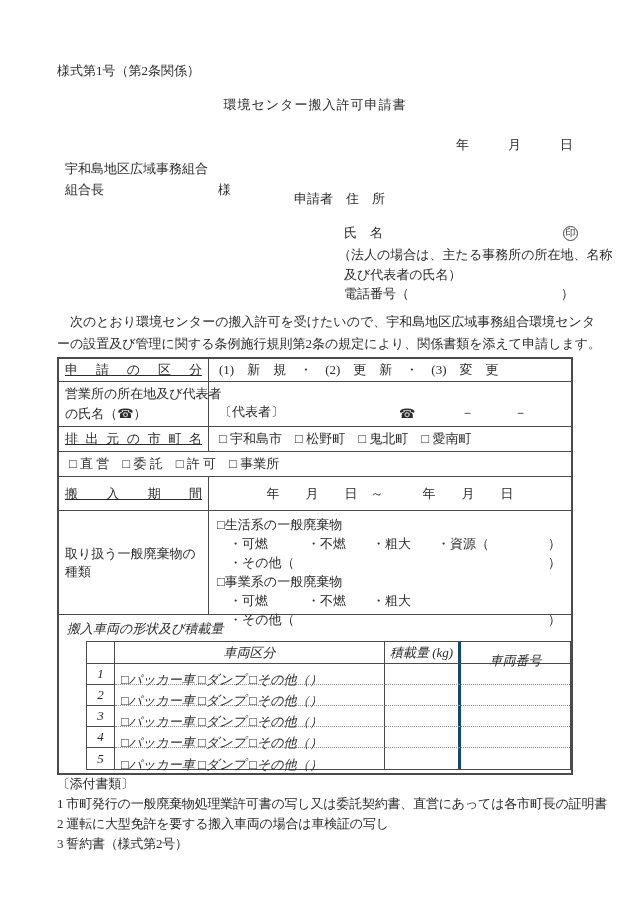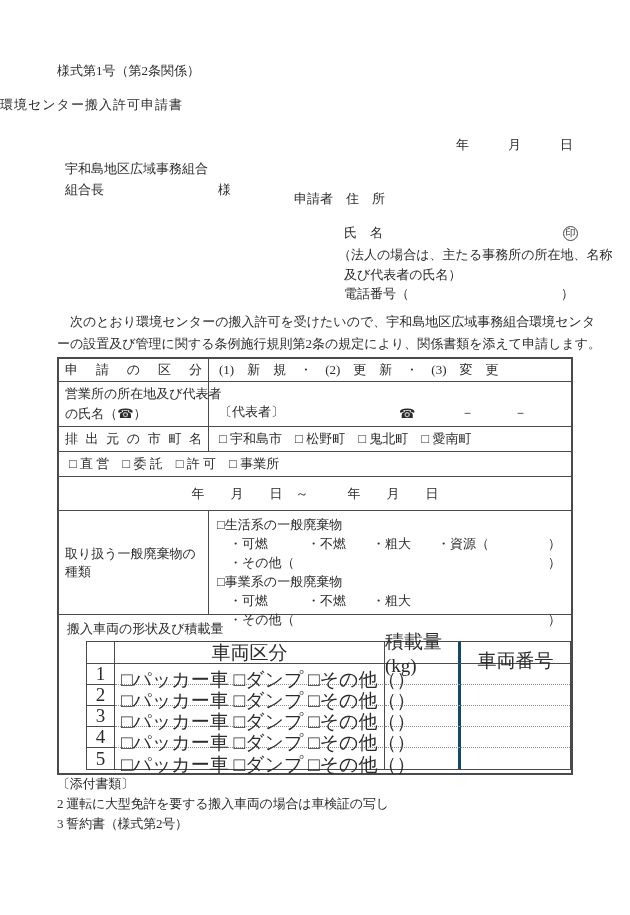--- a/index.html
+++ b/index.html
@@ -11,21 +11,21 @@
     background:#ffffff;
     font-family:"Liberation Serif","DejaVu Serif","DejaVu Sans",serif;
     font-size:13px;
     color:#2b2b2b;
     overflow:hidden;
   }
   .abs { position:absolute; }
   .nowrap { white-space:nowrap; }
 
   .form-number { left:57px; top:62px; }
-  .title { left:0; right:0; top:96px; letter-spacing:1px; }
+  .title { left:0; right:0; top:96px; text-align:center; letter-spacing:1px; }
   .date-line { right:57px; top:136px; }
   .org { left:65px; top:160px; }
   .role-line { left:65px; top:181px; width:300px; }
   .honorific { position:absolute; left:153px; top:0; }
   .applicant-heading { left:294px; top:190px; }
   .name-line { left:344px; top:224px; width:234px; display:flex; justify-content:space-between; align-items:center; }
   .seal {
     display:inline-flex; align-items:center; justify-content:center;
     width:15px; height:15px; border:1px solid #444; border-radius:50%;
     font-size:10px; line-height:1;
@@ -41,53 +41,53 @@
     border:2px solid #4a4a4a;
   }
   .trow { display:flex; border-bottom:1px solid #4a4a4a; }
   .trow.last { border-bottom:none; }
   .tlabel {
     width:150px; flex:0 0 150px;
     border-right:1px solid #4a4a4a;
     padding:0 6px;
     display:flex; flex-direction:column; justify-content:center;
   }
-  .dist div, .dist { text-align:justify; text-align-last:justify; }
+  .dist div, .dist { text-align:justify; text-align-last:justify;text-decoration:underline; }
   .tvalue { flex:1; display:flex; align-items:center; padding-left:10px; position:relative; }
 
   .office-label { line-height:20px; }
   .office-value { align-items:flex-end; padding-bottom:5px;text-align:center; }
   .tel-icon { position:absolute; left:190px; bottom:4px; }
   .dash1 { position:absolute; left:252px; bottom:4px; }
   .dash2 { position:absolute; left:305px; bottom:4px; }
 
   .center-value { justify-content:center; padding-left:0; }
 
   .waste { display:block; padding:4px 8px 0 8px; line-height:19px; }
   .wline.indent { padding-left:12px; }
   .flexline { display:flex; justify-content:space-between; padding-right:2px; }
 
-  .vcell { flex:1; padding:3px 0 0 0; }
+  .vcell { flex:1; padding:3px 0 0 0;font-style:italic; }
   .vcaption { padding:2px 8px 3px 8px; }
   .vtable {
     margin-left:27px; width:485px;
     border:1px solid #4a4a4a;
-    font-size:19px;
+    font-size:13px;
   }
   .vhead { display:flex; height:22px; border-bottom:1px solid #4a4a4a; }
   .vrow { display:flex; height:21px; }
   .vrow .cell-bb { border-bottom:1px dotted #8a8a8a; }
   .c-num  { width:28px;  flex:0 0 28px;  border-right:1px solid #4a4a4a; display:flex; align-items:center; justify-content:center; }
   .c-type { width:270px; flex:0 0 270px; border-right:1px solid #4a4a4a; display:flex; align-items:center; }
   .c-load { width:76px;  flex:0 0 76px;  border-right:3px solid #0c4a6e; display:flex; align-items:center; justify-content:center; }
   .c-plate{ flex:1; display:flex; align-items:center; justify-content:center;margin-top:16px; }
   .vhead .c-type { justify-content:center; }
   .vrow .c-num { border-bottom:1px solid #4a4a4a; }
   .vrow.vlast .c-num, .vrow.vlast .cell-bb { border-bottom:none; }
-  .vtype-text { display:flex; flex:1; justify-content:space-between; padding:12px 28px 0 6px; }
+  .vtype-text { display:flex; flex:1; padding:12px 28px 0 6px; }
 
   .attachments { left:57px; top:774px; line-height:20px; letter-spacing:-0.2px; }
 </style>
 </head>
 <body>
 
 <div class="page">
 
   <div class="abs form-number nowrap">様式第1号（第2条関係）</div>
   <div class="abs title nowrap">環境センター搬入許可申請書</div>
@@ -140,20 +140,21 @@
     <div class="trow" style="height:25px">
       <div class="tlabel dist">排出元の市町名</div>
       <div class="tvalue nowrap">□ 宇和島市　□ 松野町　□ 鬼北町　□ 愛南町</div>
     </div>
 
     <div class="trow" style="height:25px">
       <div class="tvalue nowrap">□ 直 営　□ 委 託　□ 許 可　□ 事業所</div>
     </div>
 
     <div class="trow" style="height:34px">
+      <div class="tlabel dist">搬入期間</div>
       <div class="tvalue center-value nowrap">年　　月　　日　～　　　年　　月　　日</div>
     </div>
 
     <div class="trow" style="height:104px">
       <div class="tlabel">取り扱う一般廃棄物の種類</div>
       <div class="tvalue waste">
         <div class="wline nowrap">□生活系の一般廃棄物</div>
         <div class="wline indent flexline">
           <span class="nowrap">・可燃　　　・不燃　　・粗大　　・資源（</span>
           <span>）</span>
@@ -240,18 +241,19 @@
             </div>
         </div>
       </div>
     </div>
 
   </div>
 
   <div class="abs attachments">
     <div>〔添付書類〕</div>
     <div id="attlist">
+        <div class="nowrap">1 市町発行の一般廃棄物処理業許可書の写し又は委託契約書、直営にあっては各市町長の証明書</div>
         <div class="nowrap">2 運転に大型免許を要する搬入車両の場合は車検証の写し</div>
         <div class="nowrap">3 誓約書（様式第2号）</div>
       </div>
   </div>
 
 </div>
 
 </body></html>

